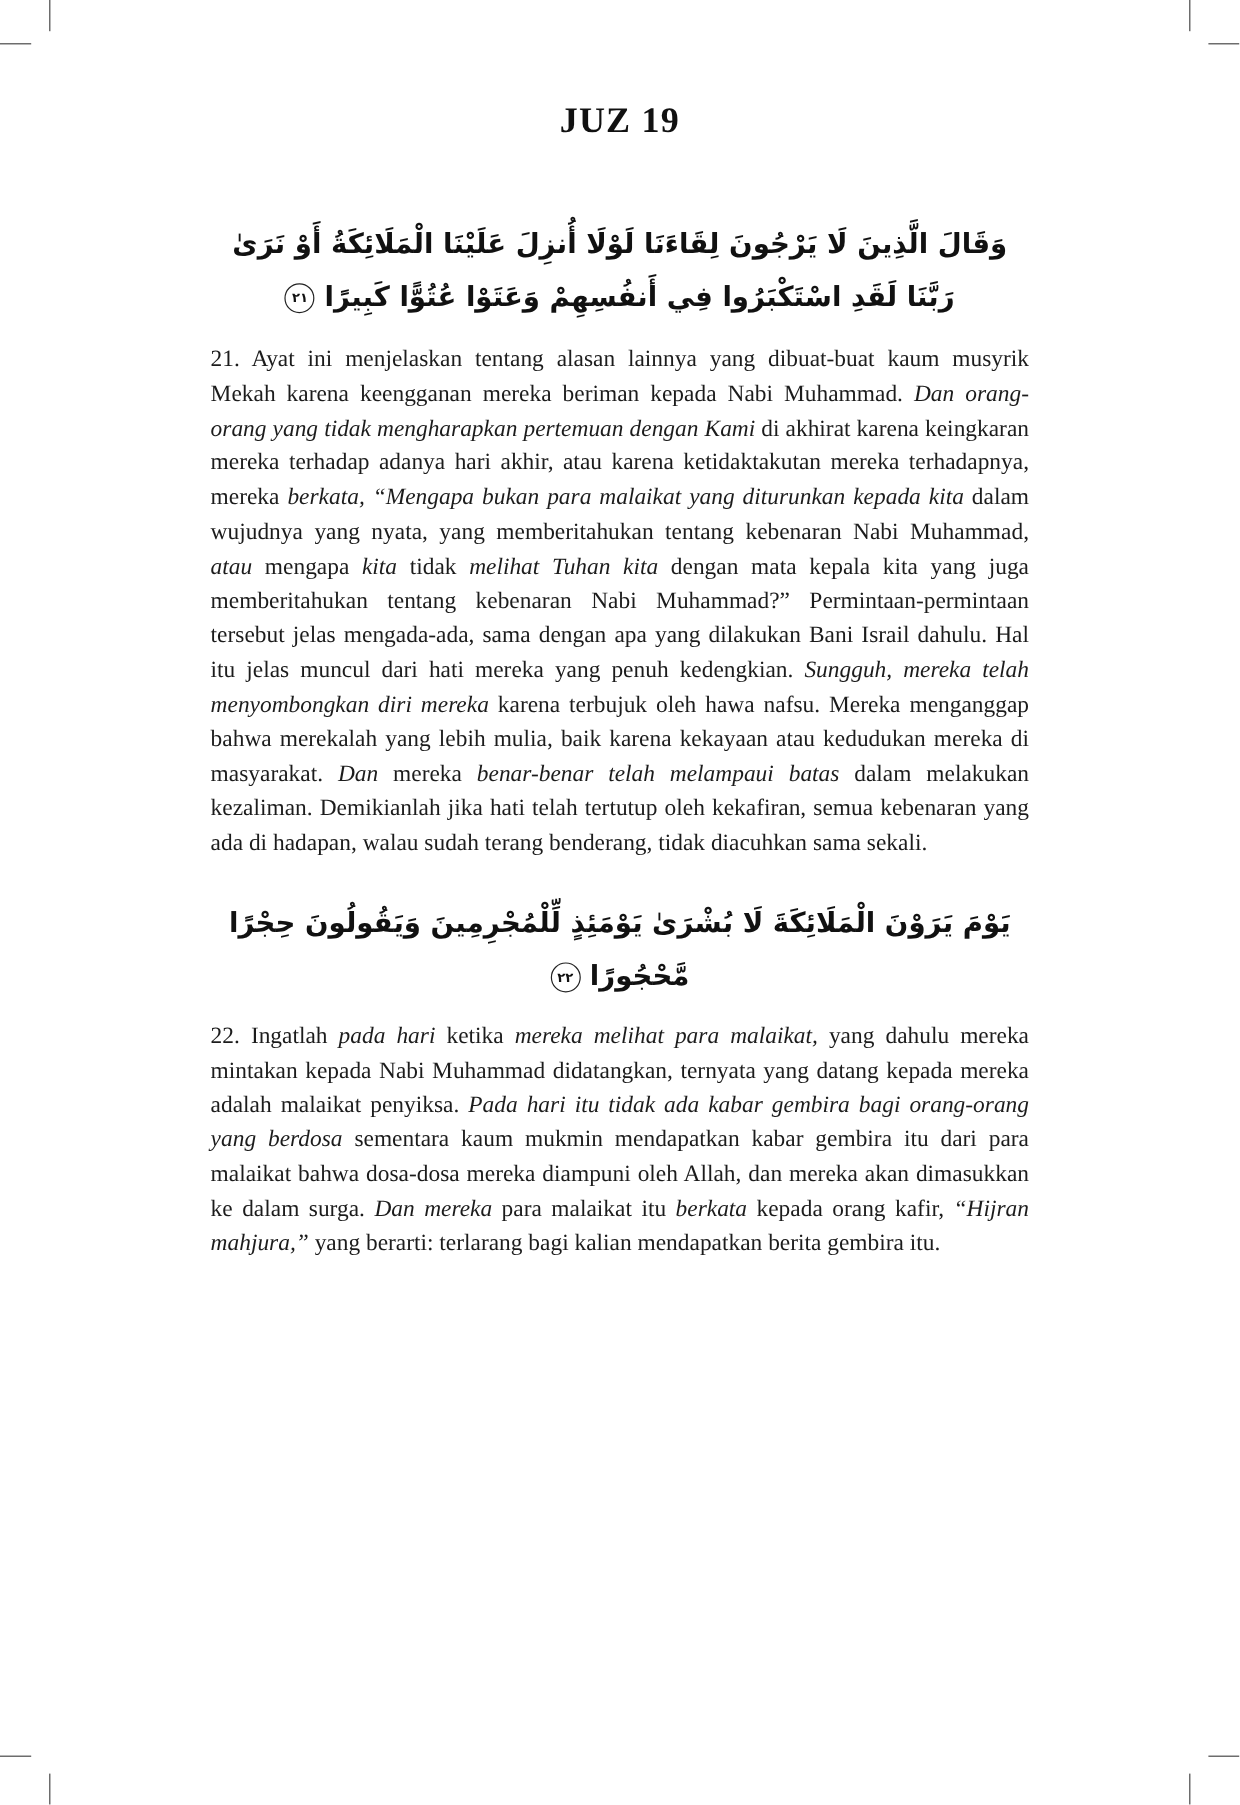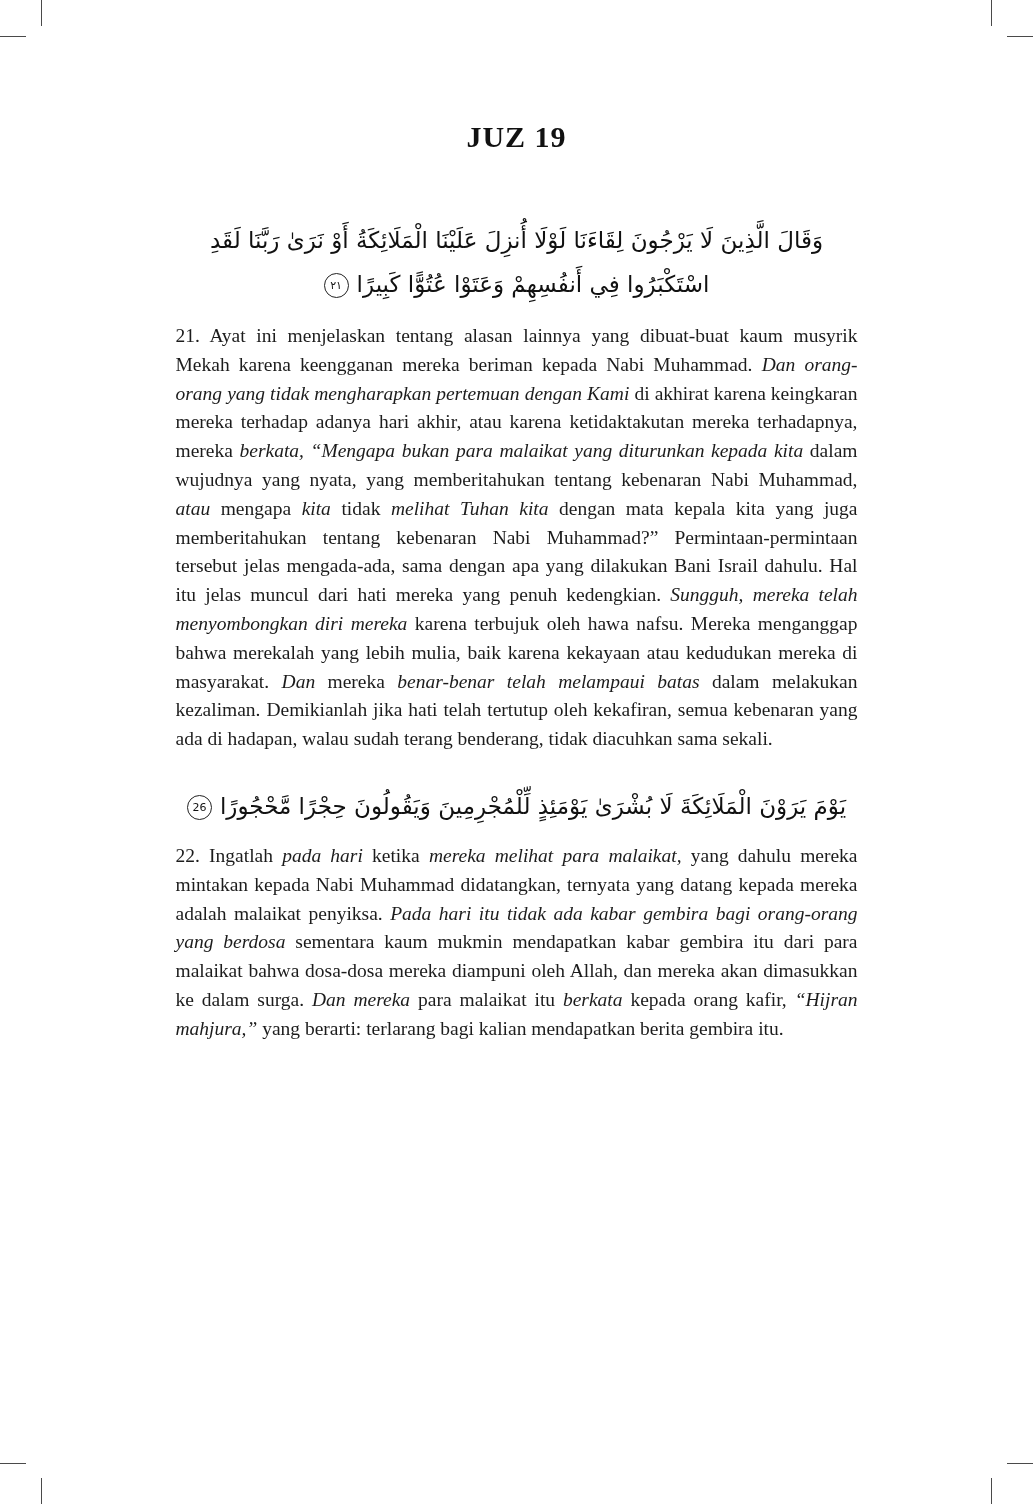--- a/index.html
+++ b/index.html
@@ -23,41 +23,42 @@
   .tr-v { right: 41px; top: 0; }
   .tr-h { top: 36px; right: 0; }
   .bl-v { left: 41px; bottom: 0; }
   .bl-h { bottom: 40px; left: 0; }
   .br-v { right: 41px; bottom: 0; }
   .br-h { bottom: 40px; right: 0; }
 
   .content {
     width: 682px;
     margin: 0 auto;
-    padding-top: 120px;
+    padding-top: 84px;
     color: #1c1c1c;
   }
   .page-title {
     text-align: center;
     font-family: "Liberation Serif", serif;
     font-weight: bold;
     font-size: 30px;
     letter-spacing: 1px;
     margin: 0 0 64px 0;
     color: #111111;
   }
   .arabic {
     direction: rtl;
     unicode-bidi: embed;
     text-align: center;
     font-family: "DejaVu Sans", sans-serif;
     font-size: 23px;
     line-height: 44px;
     margin: 0 0 16px 0;
     color: #111111;
+    font-weight: bold;
   }
   .ayah-marker {
     display: inline-flex;
     align-items: center;
     justify-content: center;
     width: 23px;
     height: 23px;
     border: 1.5px solid #222222;
     border-radius: 50%;
     font-size: 11px;
@@ -91,18 +92,18 @@
   <div class="crop h br-h"></div>
 
   <main class="content">
 
     <h1 class="page-title">JUZ 19</h1>
 
     <p class="arabic"><span>وَقَالَ الَّذِينَ لَا يَرْجُونَ لِقَاءَنَا لَوْلَا أُنزِلَ عَلَيْنَا الْمَلَائِكَةُ أَوْ نَرَىٰ رَبَّنَا لَقَدِ اسْتَكْبَرُوا فِي أَنفُسِهِمْ وَعَتَوْا عُتُوًّا كَبِيرًا</span><span class="ayah-marker">٢١</span></p>
 
     <p class="body-par"><span>21. Ayat ini menjelaskan tentang alasan lainnya yang dibuat-buat kaum musyrik Mekah karena keengganan mereka beriman kepada Nabi Muhammad. </span><span class="it">Dan orang-orang yang tidak mengharapkan pertemuan dengan Kami</span><span> di akhirat karena keingkaran mereka terhadap adanya hari akhir, atau karena ketidaktakutan mereka terhadapnya, mereka </span><span class="it">berkata, “Mengapa bukan para malaikat yang diturunkan kepada kita</span><span> dalam wujudnya yang nyata, yang memberitahukan tentang kebenaran Nabi Muhammad, </span><span class="it">atau</span><span> mengapa </span><span class="it">kita</span><span> tidak </span><span class="it">melihat Tuhan kita</span><span> dengan mata kepala kita yang juga memberitahukan tentang kebenaran Nabi Muhammad?” Permintaan-permintaan tersebut jelas mengada-ada, sama dengan apa yang dilakukan Bani Israil dahulu. Hal itu jelas muncul dari hati mereka yang penuh kedengkian. </span><span class="it">Sungguh, mereka telah menyombongkan diri mereka</span><span> karena terbujuk oleh hawa nafsu. Mereka menganggap bahwa merekalah yang lebih mulia, baik karena kekayaan atau kedudukan mereka di masyarakat. </span><span class="it">Dan</span><span> mereka </span><span class="it">benar-benar telah melampaui batas</span><span> dalam melakukan kezaliman. Demikianlah jika hati telah tertutup oleh kekafiran, semua kebenaran yang ada di hadapan, walau sudah terang benderang, tidak diacuhkan sama sekali.</span></p>
 
-    <p class="arabic verse-block-2"><span>يَوْمَ يَرَوْنَ الْمَلَائِكَةَ لَا بُشْرَىٰ يَوْمَئِذٍ لِّلْمُجْرِمِينَ وَيَقُولُونَ حِجْرًا مَّحْجُورًا</span><span class="ayah-marker">26</span></p>
+    <p class="arabic verse-block-2"><span>يَوْمَ يَرَوْنَ الْمَلَائِكَةَ لَا بُشْرَىٰ يَوْمَئِذٍ لِّلْمُجْرِمِينَ وَيَقُولُونَ حِجْرًا مَّحْجُورًا</span><span class="ayah-marker">٢٢</span></p>
 
     <p class="body-par"><span>22. Ingatlah </span><span class="it">pada hari</span><span> ketika </span><span class="it">mereka melihat para malaikat,</span><span> yang dahulu mereka mintakan kepada Nabi Muhammad didatangkan, ternyata yang datang kepada mereka adalah malaikat penyiksa. </span><span class="it">Pada hari itu tidak ada kabar gembira bagi orang-orang yang berdosa</span><span> sementara kaum mukmin mendapatkan kabar gembira itu dari para malaikat bahwa dosa-dosa mereka diampuni oleh Allah, dan mereka akan dimasukkan ke dalam surga. </span><span class="it">Dan mereka</span><span> para malaikat itu </span><span class="it">berkata</span><span> kepada orang kafir, </span><span class="it">“Hijran mahjura,”</span><span> yang berarti: terlarang bagi kalian mendapatkan berita gembira itu.</span></p>
 
   </main>
 </div>
 
 </body></html>

